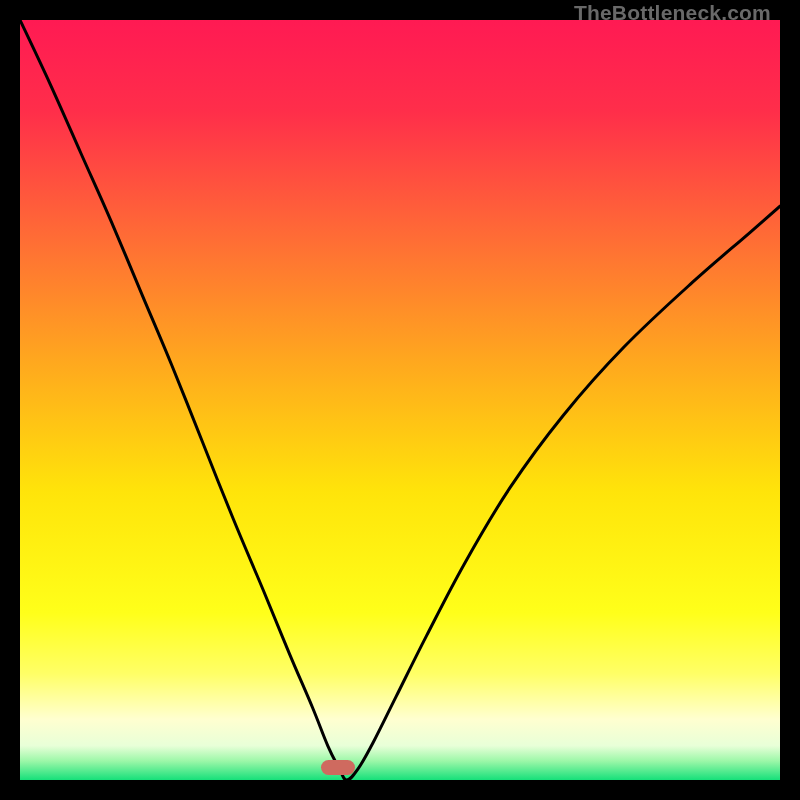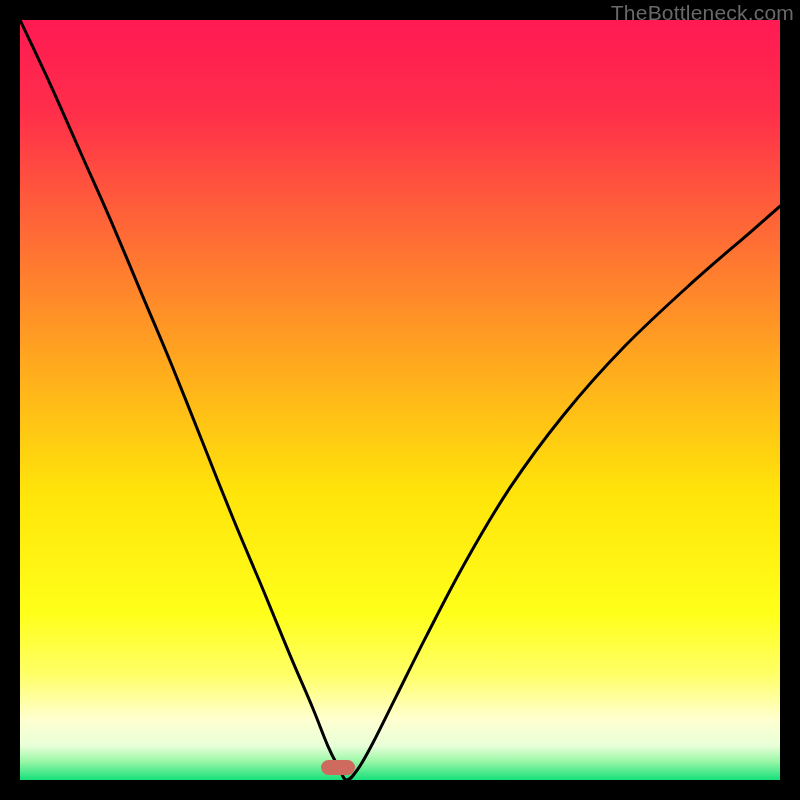--- a/index.html
+++ b/index.html
@@ -34,25 +34,25 @@
     height: 760px;
   }
   .marker {
     position: absolute;
     background: #cf6a5f;
     border-radius: 8px;
   }
   .watermark {
     position: absolute;
     top: 1px;
-    right: 6px;
+    right: 29px;
     color: #696969;
     font-size: 21px;
     letter-spacing: 0.2px;
-    font-weight: 400;
+    font-weight: 700;
   }
 </style>
 </head>
 <body>
 
 <div class="frame">
 
   <svg class="gradient" viewBox="0 0 760 760" preserveAspectRatio="none">
     <defs>
       <linearGradient id="bg" x1="0" y1="0" x2="0" y2="1">

